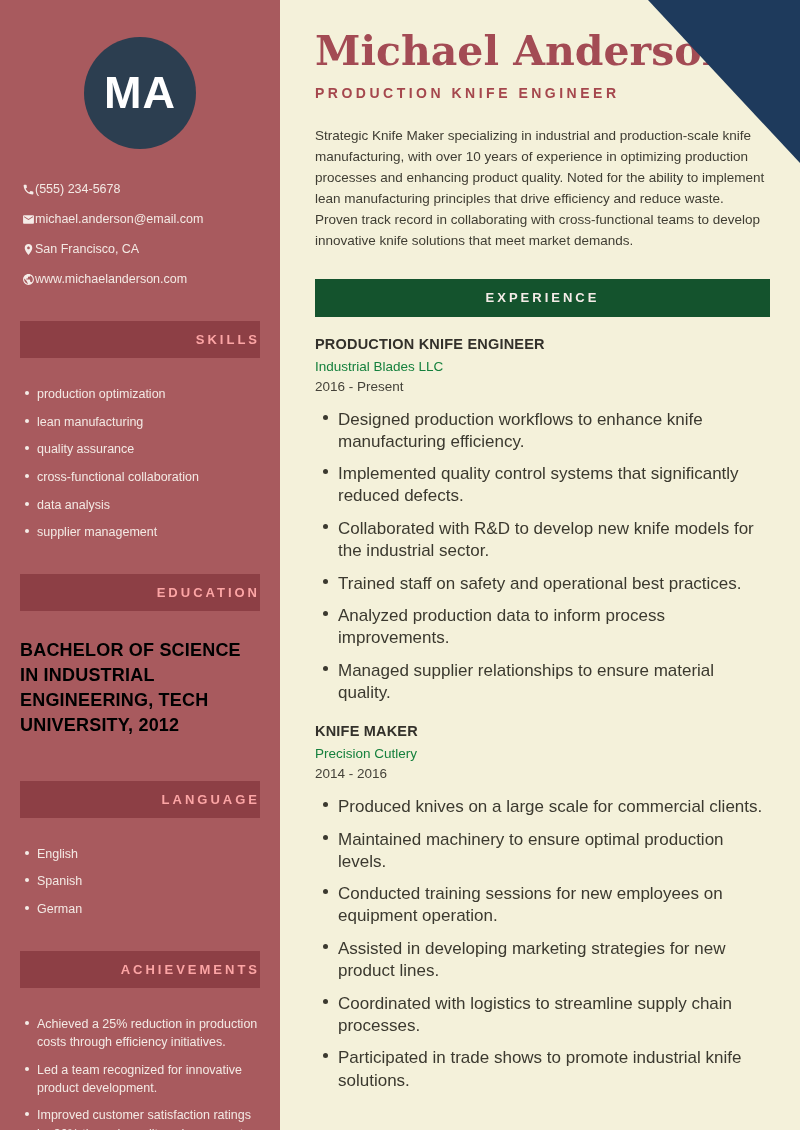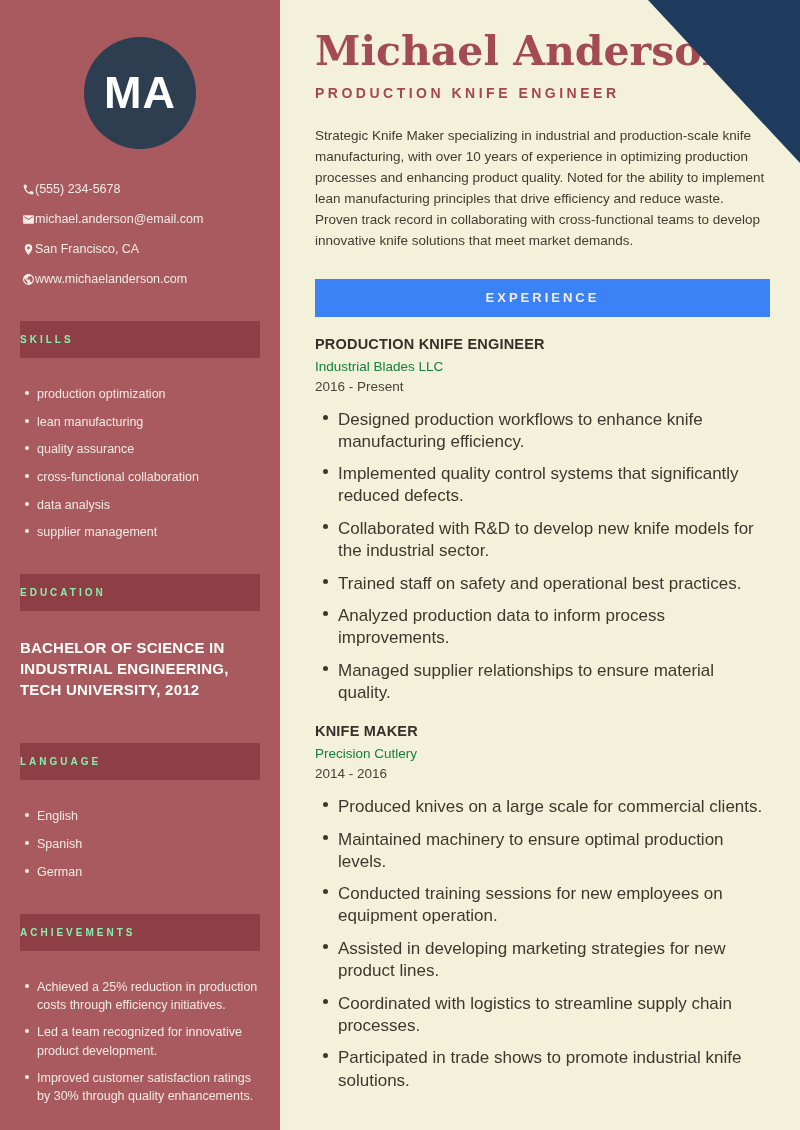--- a/index.html
+++ b/index.html
@@ -45,25 +45,25 @@
     align-items: center;
     margin-bottom: 16px;
   }
   .contact-row svg { flex: 0 0 13px; width: 13px; height: 13px; fill: #f5ece8; }
   .contact-row span { font-size: 12.5px; color: #f3e9e4; }
 
   .side-header {
     margin: 0 20px;
     height: 37px;
     background: #8d3f45;
-    display: flex; align-items: center; justify-content: flex-start;
-    font-size: 10px;
+    display: flex; align-items: center; justify-content: flex-end;
+    font-size: 13px;
     font-weight: 700;
     letter-spacing: 3px;
-    color: #86efac;
+    color: #fca5a5;
   }
   .mt-skills { margin-top: 35px; }
   .mt-edu { margin-top: 33px; }
   .mt-lang { margin-top: 43px; }
   .mt-ach { margin-top: 33px; }
 
   ul.side-list {
     list-style: none;
     margin: 27px 18px 0 25px;
   }
@@ -78,25 +78,25 @@
   ul.side-list li::before {
     content: "";
     position: absolute;
     left: 0; top: 6px;
     width: 4px; height: 4px;
     border-radius: 50%;
     background: #f5ece8;
   }
   .edu-text {
     margin: 27px 20px 0 20px;
-    font-size: 15px;
+    font-size: 18px;
     font-weight: 700;
     line-height: 1.38;
     letter-spacing: 0.2px;
-    color: #ffffff;
+    color: #000000;
   }
 
   
   .main {
     position: absolute;
     left: 280px; top: 0;
     width: 520px;
     height: 1130px;
     padding: 30px 30px 0 35px;
   }
@@ -124,21 +124,21 @@
   .summary {
     margin-top: 25px;
     font-size: 13.5px;
     line-height: 1.55;
     color: #3f3d33;
     max-width: 460px;
   }
   .exp-bar {
     margin-top: 27px;
     height: 38px;
-    background: #3b82f6;
+    background: #14532d;
     display: flex; align-items: center; justify-content: center;
     font-size: 13px;
     font-weight: 700;
     letter-spacing: 3px;
     color: #f5ece8;
   }
   .job { margin-top: 19px; }
   .job-title {
     font-size: 14.5px;
     font-weight: 700;

